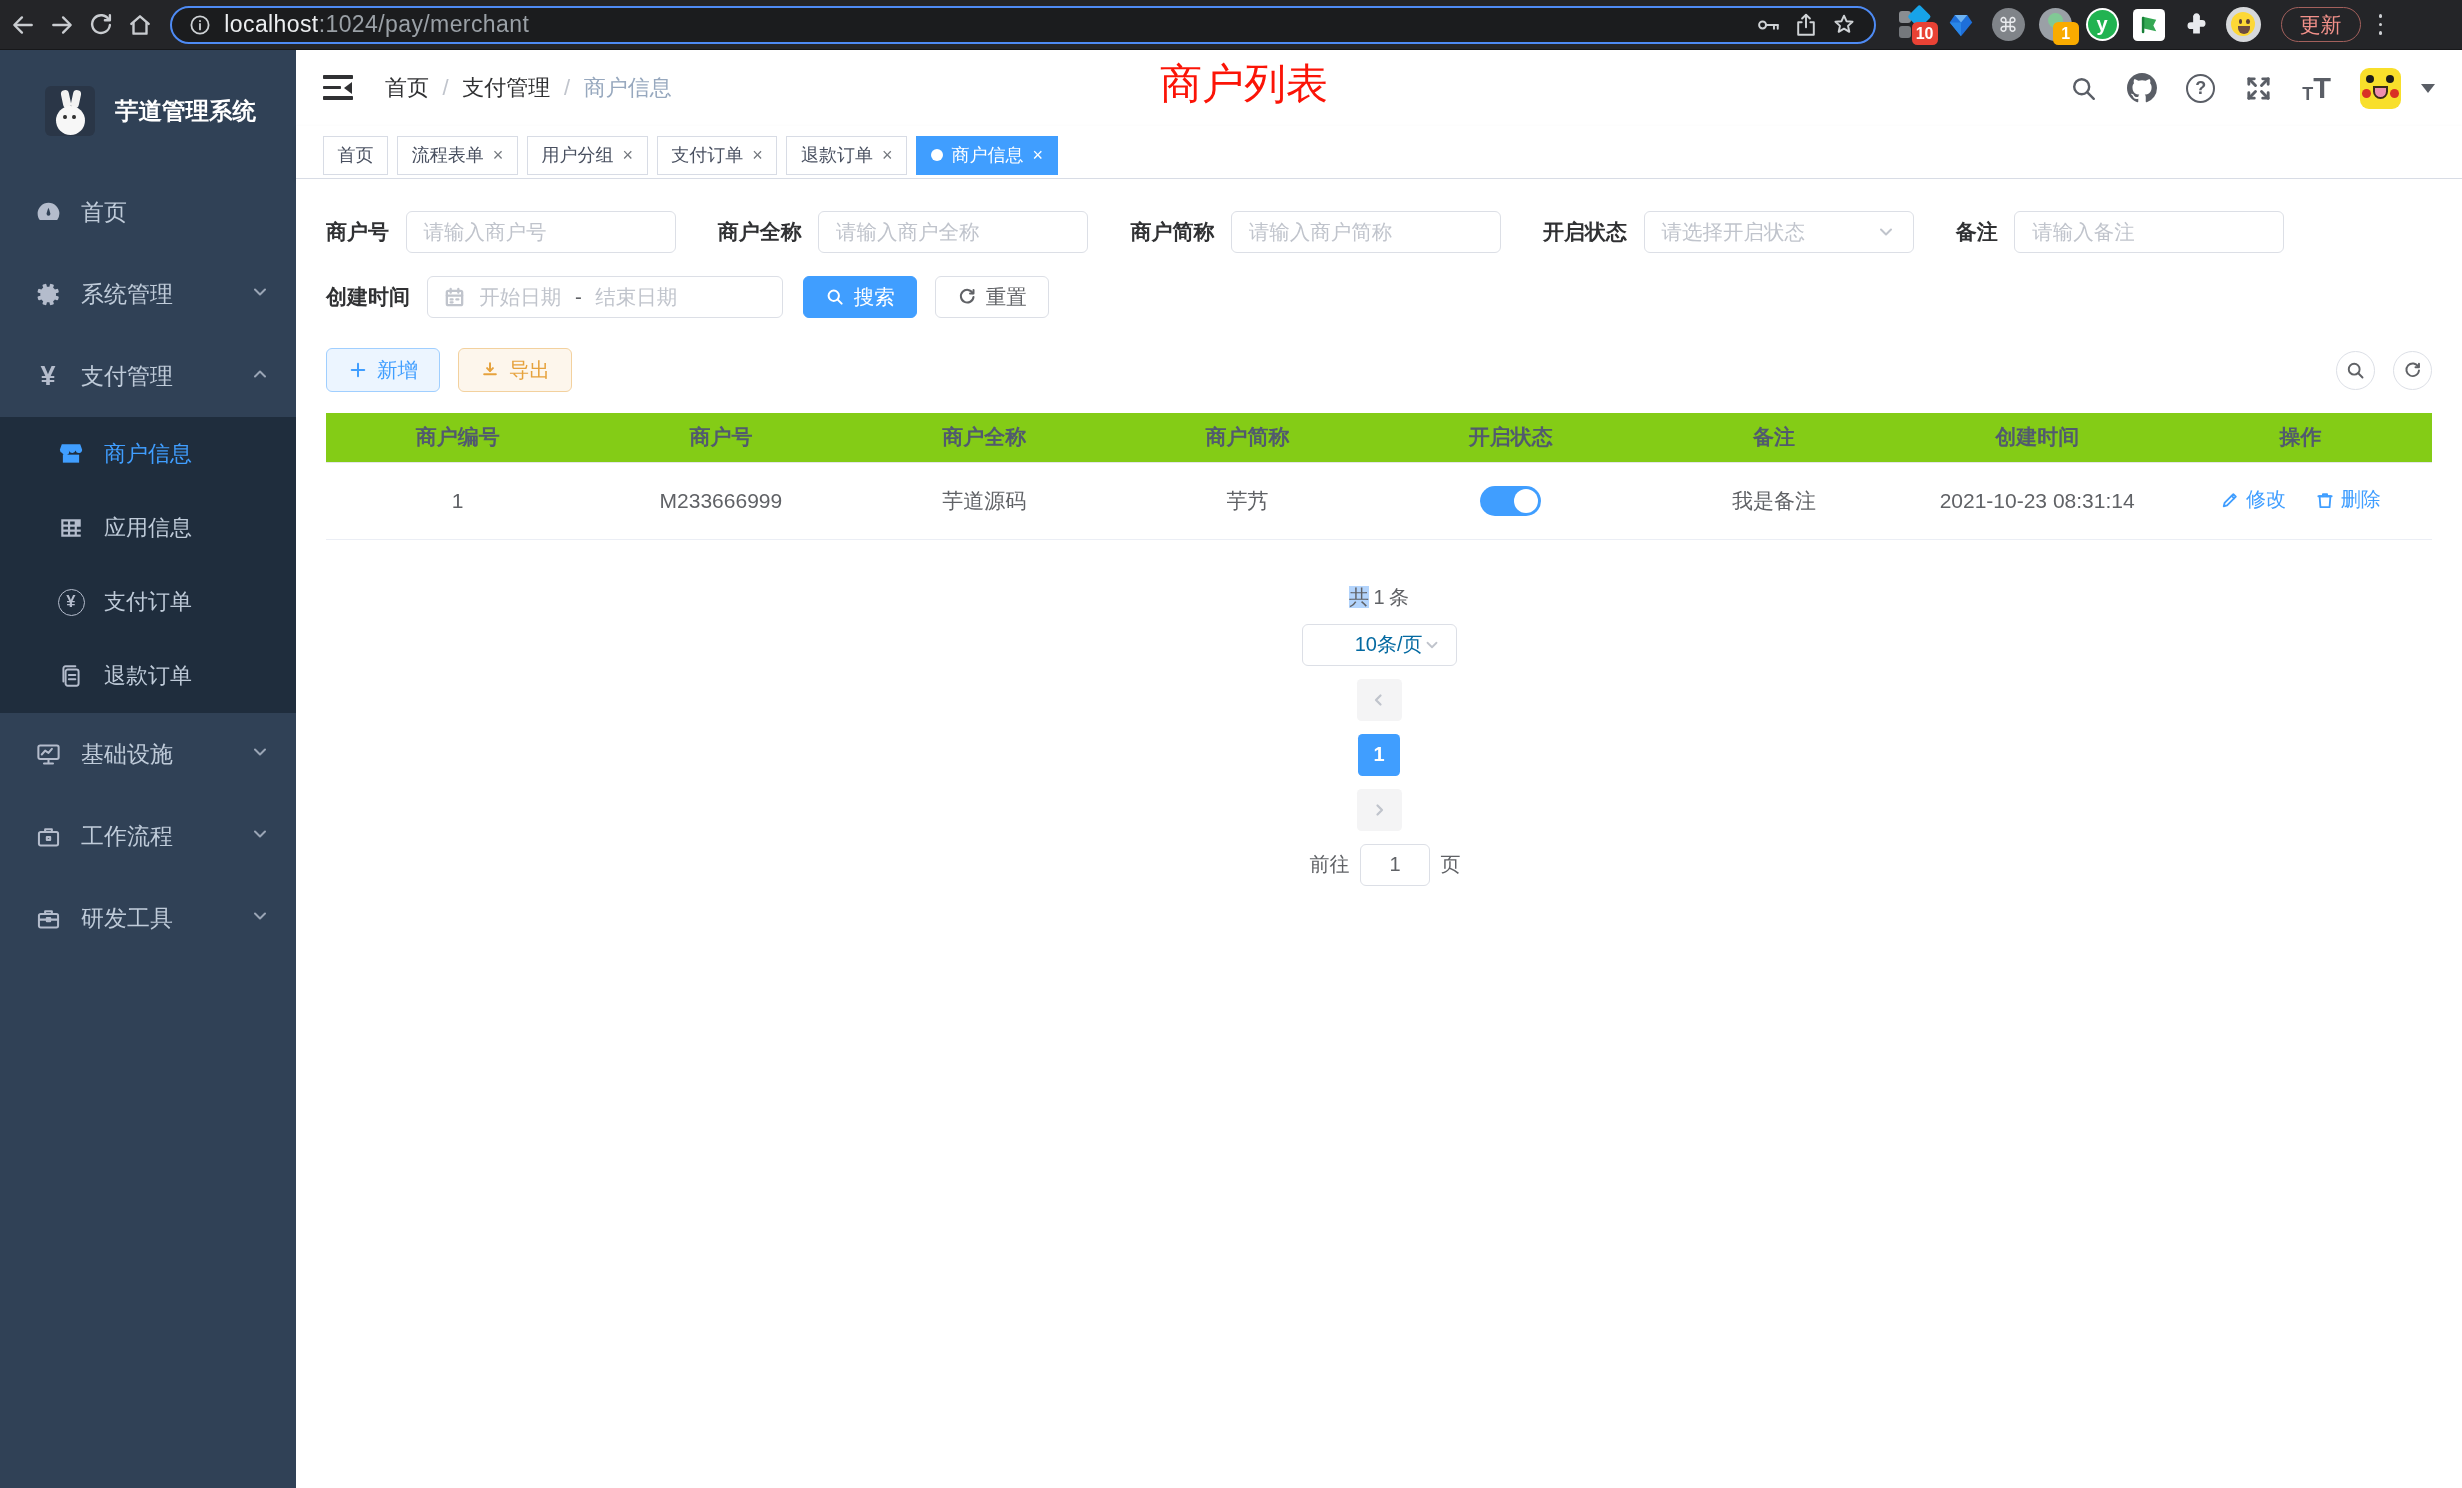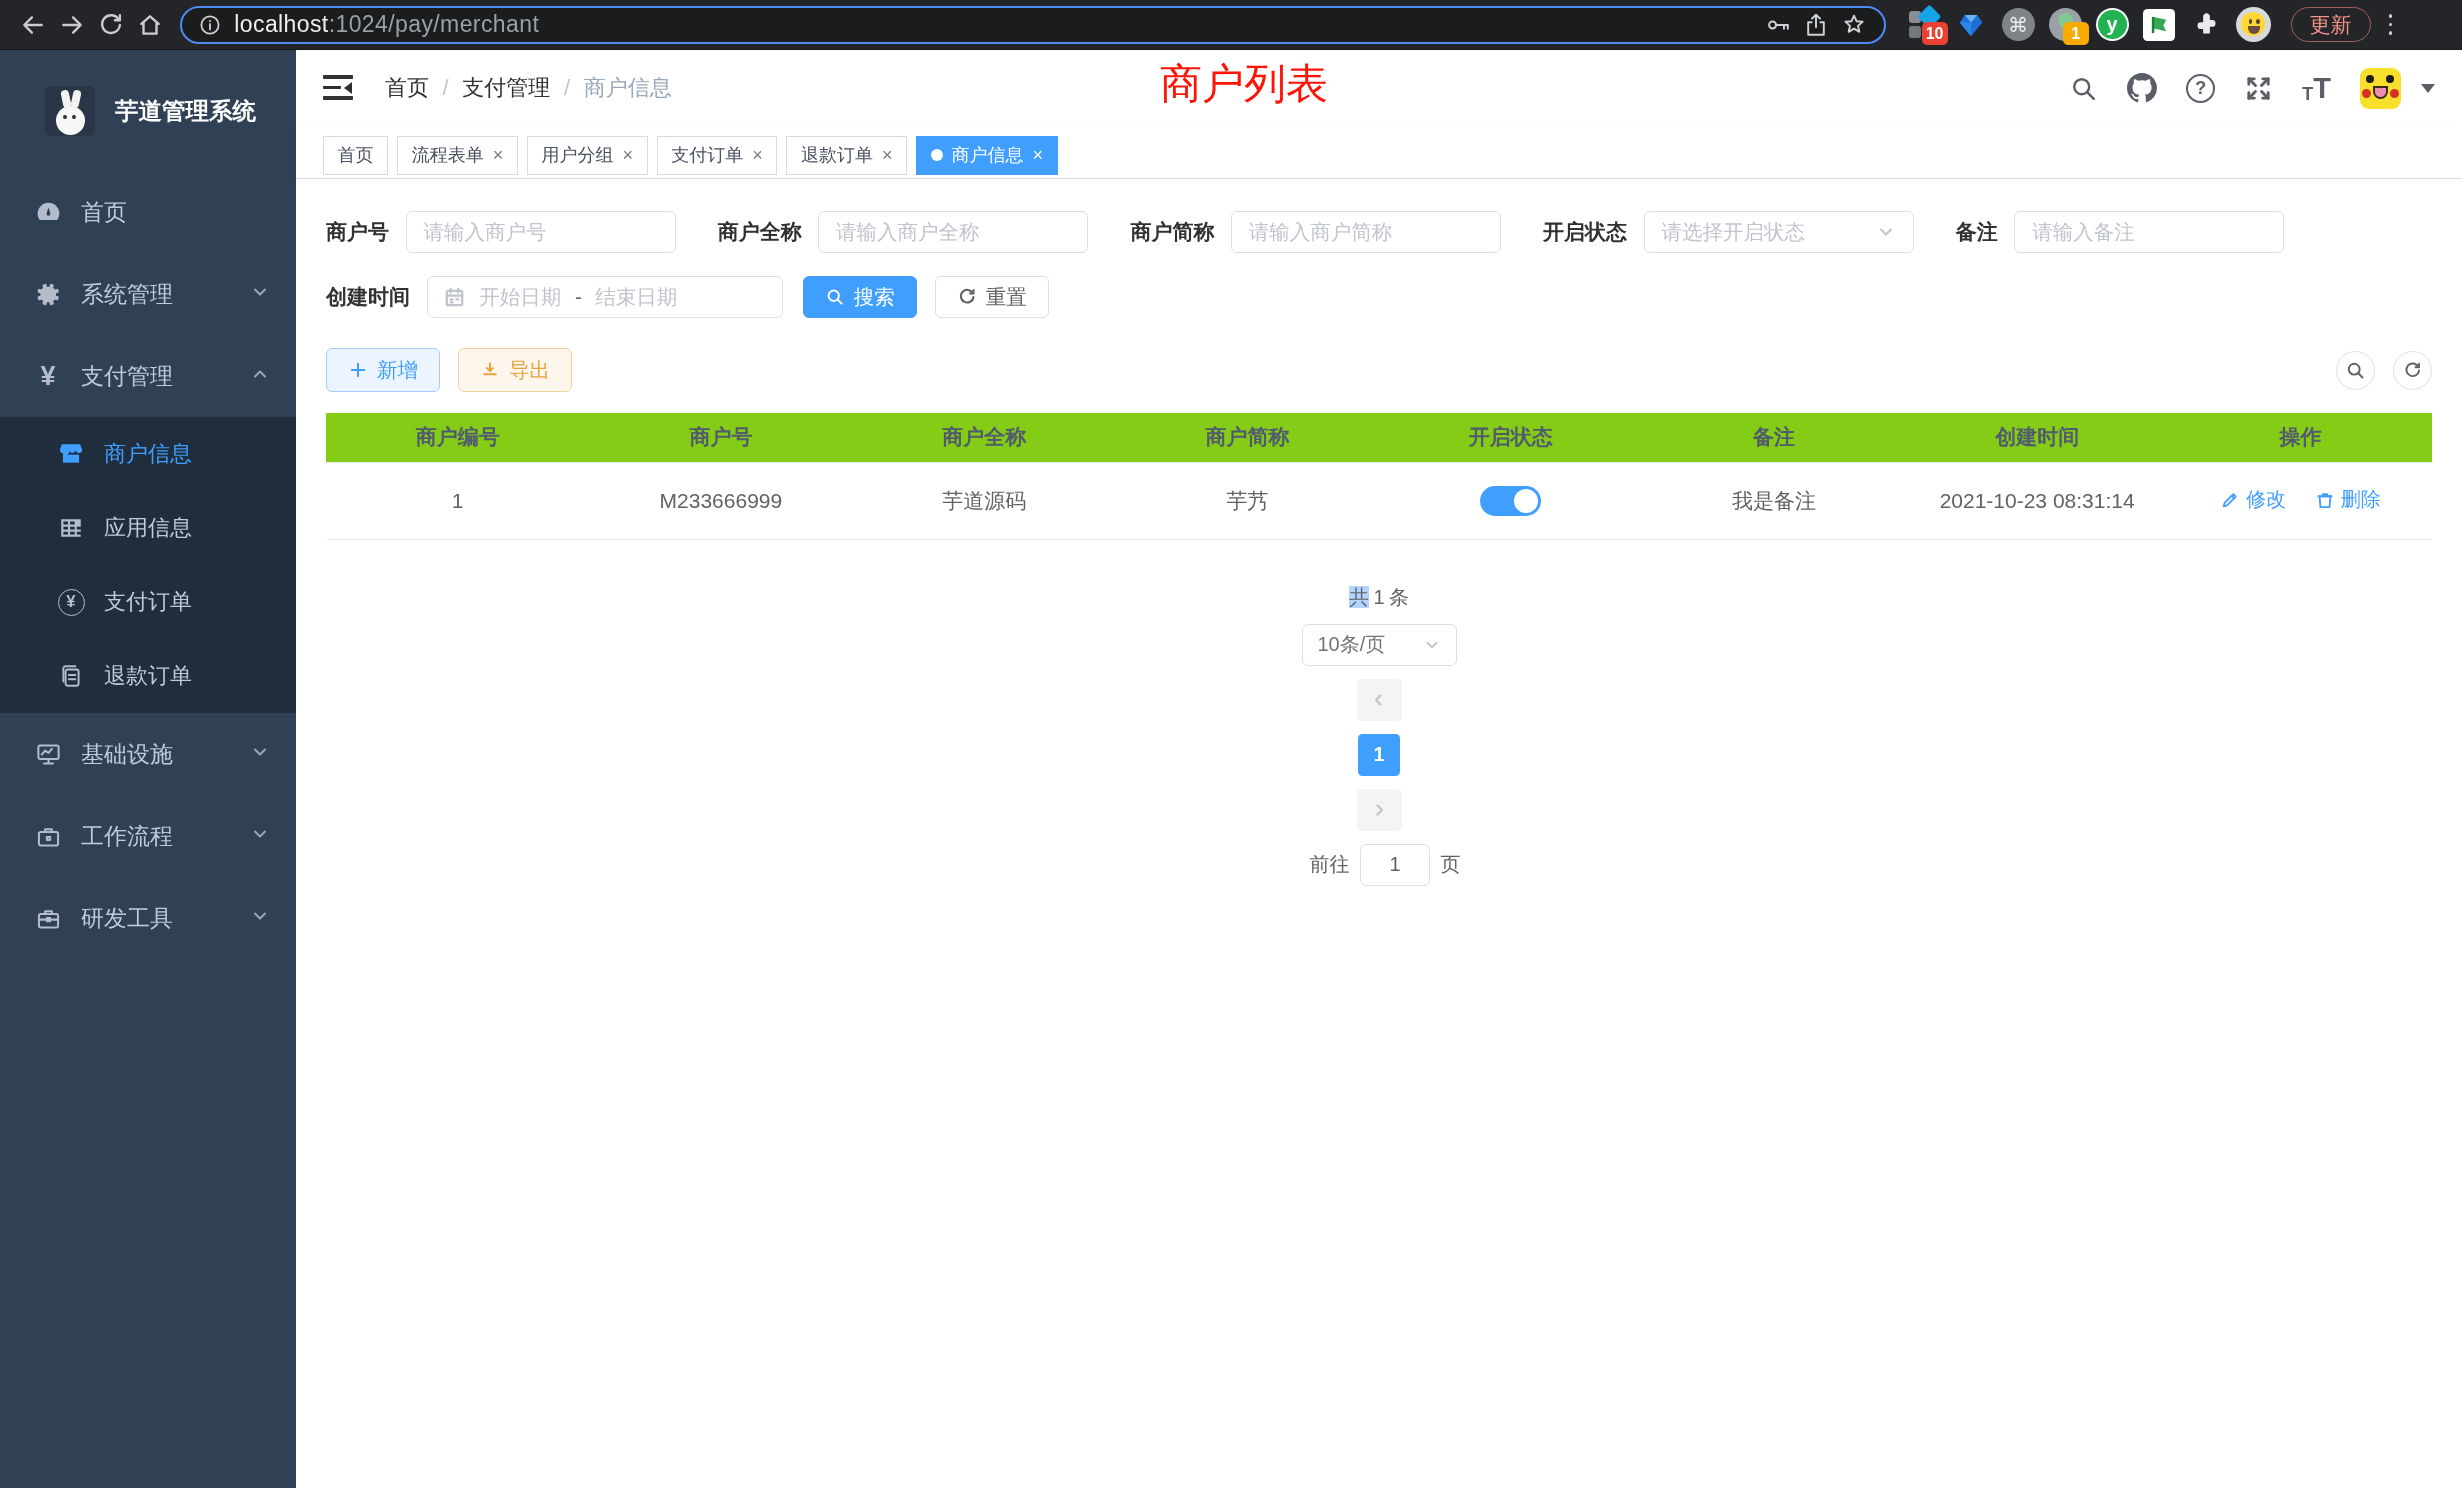--- a/index.html
+++ b/index.html
@@ -1,21 +1,21 @@
 <!DOCTYPE html>
 <html style="font-size:12px"><head>
 <meta charset="utf-8">
 <style>
   * { box-sizing: border-box; margin: 0; padding: 0; }
   html,body { width:2462px; height:1489px; overflow:hidden; }
   body { font-family:"Liberation Sans","DejaVu Sans",sans-serif; background:#fff; }
   .screen { width:2462px; height:1489px; display:flex; flex-direction:column; }
 
   
-  .browser-bar { height:50px; background:#242528; display:flex; align-items:center; padding:0 13px; flex:0 0 auto; border-bottom:1.5px solid #17181a;}
+  .browser-bar { height:50px; background:#242528; display:flex; align-items:center; padding:0 3px; flex:0 0 auto; border-bottom:1.5px solid #17181a;}
   .bnav { width:39px; height:39px; display:flex; align-items:center; justify-content:center; border-radius:50%; flex:0 0 auto;}
   .bnav svg { stroke:#c9ccd0; fill:none; stroke-width:2.2; stroke-linecap:round; stroke-linejoin:round;}
   .omnibox { margin-left:10.6px; width:1706px; height:38px; background:#1b1c1e; border:2.3px solid #4e8bf5; border-radius:20px; display:flex; align-items:center; padding:0 16.7px; gap:12px; }
   .omnibox svg { stroke:#cfd2d5; fill:none; stroke-width:1.8; stroke-linecap:round; stroke-linejoin:round; }
   .url-text { font-size:23px; letter-spacing:0.4px; color:#9aa0a6; white-space:nowrap;}
   .url-text .host { color:#eceef0; }
   .omni-spacer { flex:1; }
   .extensions { display:flex; align-items:center; gap:12px; margin-left:21px; }
   .ext { position:relative; width:35px; height:35px; display:flex; align-items:center; justify-content:center; flex:0 0 auto;}
   .badge { position:absolute; right:-6px; bottom:-3px; min-width:26px; height:23px; border-radius:5.3px; color:#fff; font-size:16px; font-weight:bold; display:flex; align-items:center; justify-content:center; padding:0 3.8px;}
@@ -135,21 +135,21 @@
   .switch { display:inline-block; width:61px; height:30px; border-radius:15px; background:#409eff; position:relative; cursor:pointer; vertical-align:middle;}
   .switch .knob { position:absolute; right:3px; top:3px; width:24px; height:24px; border-radius:50%; background:#fff;}
   .op-link { color:#409eff; font-size:20px; display:inline-flex; align-items:center; gap:6px; cursor:pointer;}
   .op-link svg { stroke:#409eff; fill:none; stroke-width:2.2; stroke-linecap:round; stroke-linejoin:round;}
   .op-link + .op-link { margin-left:23px; }
 
   .pagination { margin-top:44px; display:flex; align-items:center; justify-content:flex-end; gap:13px; font-size:20px; color:#606266;flex-direction:column;}
   .total .hl { background:#b3d4fc; }
   .total i { font-style:normal; margin:0 4.5px;}
   .size-select { width:155px; height:42px; border:1.5px solid #dcdfe6; border-radius:6px; display:flex; align-items:center; padding:0 15px; margin:0 6px; cursor:pointer; background:#fff;}
-  .size-select span { flex:1; color:#737373; font-size:20px; white-space:nowrap;}
+  .size-select span { flex:1; color:#0369a1; font-size:20px; white-space:nowrap;text-align:right;}
   .size-select svg { stroke:#c0c4cc; fill:none; stroke-width:2.4; stroke-linecap:round; stroke-linejoin:round;}
   .pg-btn { width:45px; height:42px; background:#f4f4f5; border-radius:4.5px; display:flex; align-items:center; justify-content:center; cursor:pointer;}
   .pg-btn svg { stroke:#c0c4cc; fill:none; stroke-width:3; stroke-linecap:round; stroke-linejoin:round;}
   .pg-num { min-width:42px; height:42px; background:#409eff; color:#fff; border-radius:4.5px; display:flex; align-items:center; justify-content:center; font-weight:bold; cursor:pointer;}
   .goto { display:flex; align-items:center; gap:10.6px; margin-left:12px; white-space:nowrap;}
   .goto input { width:70px; height:42px; border:1.5px solid #dcdfe6; border-radius:6px; text-align:center; font-size:20px; color:#606266; font-family:inherit;}
 </style>
 </head>
 <body>
 

